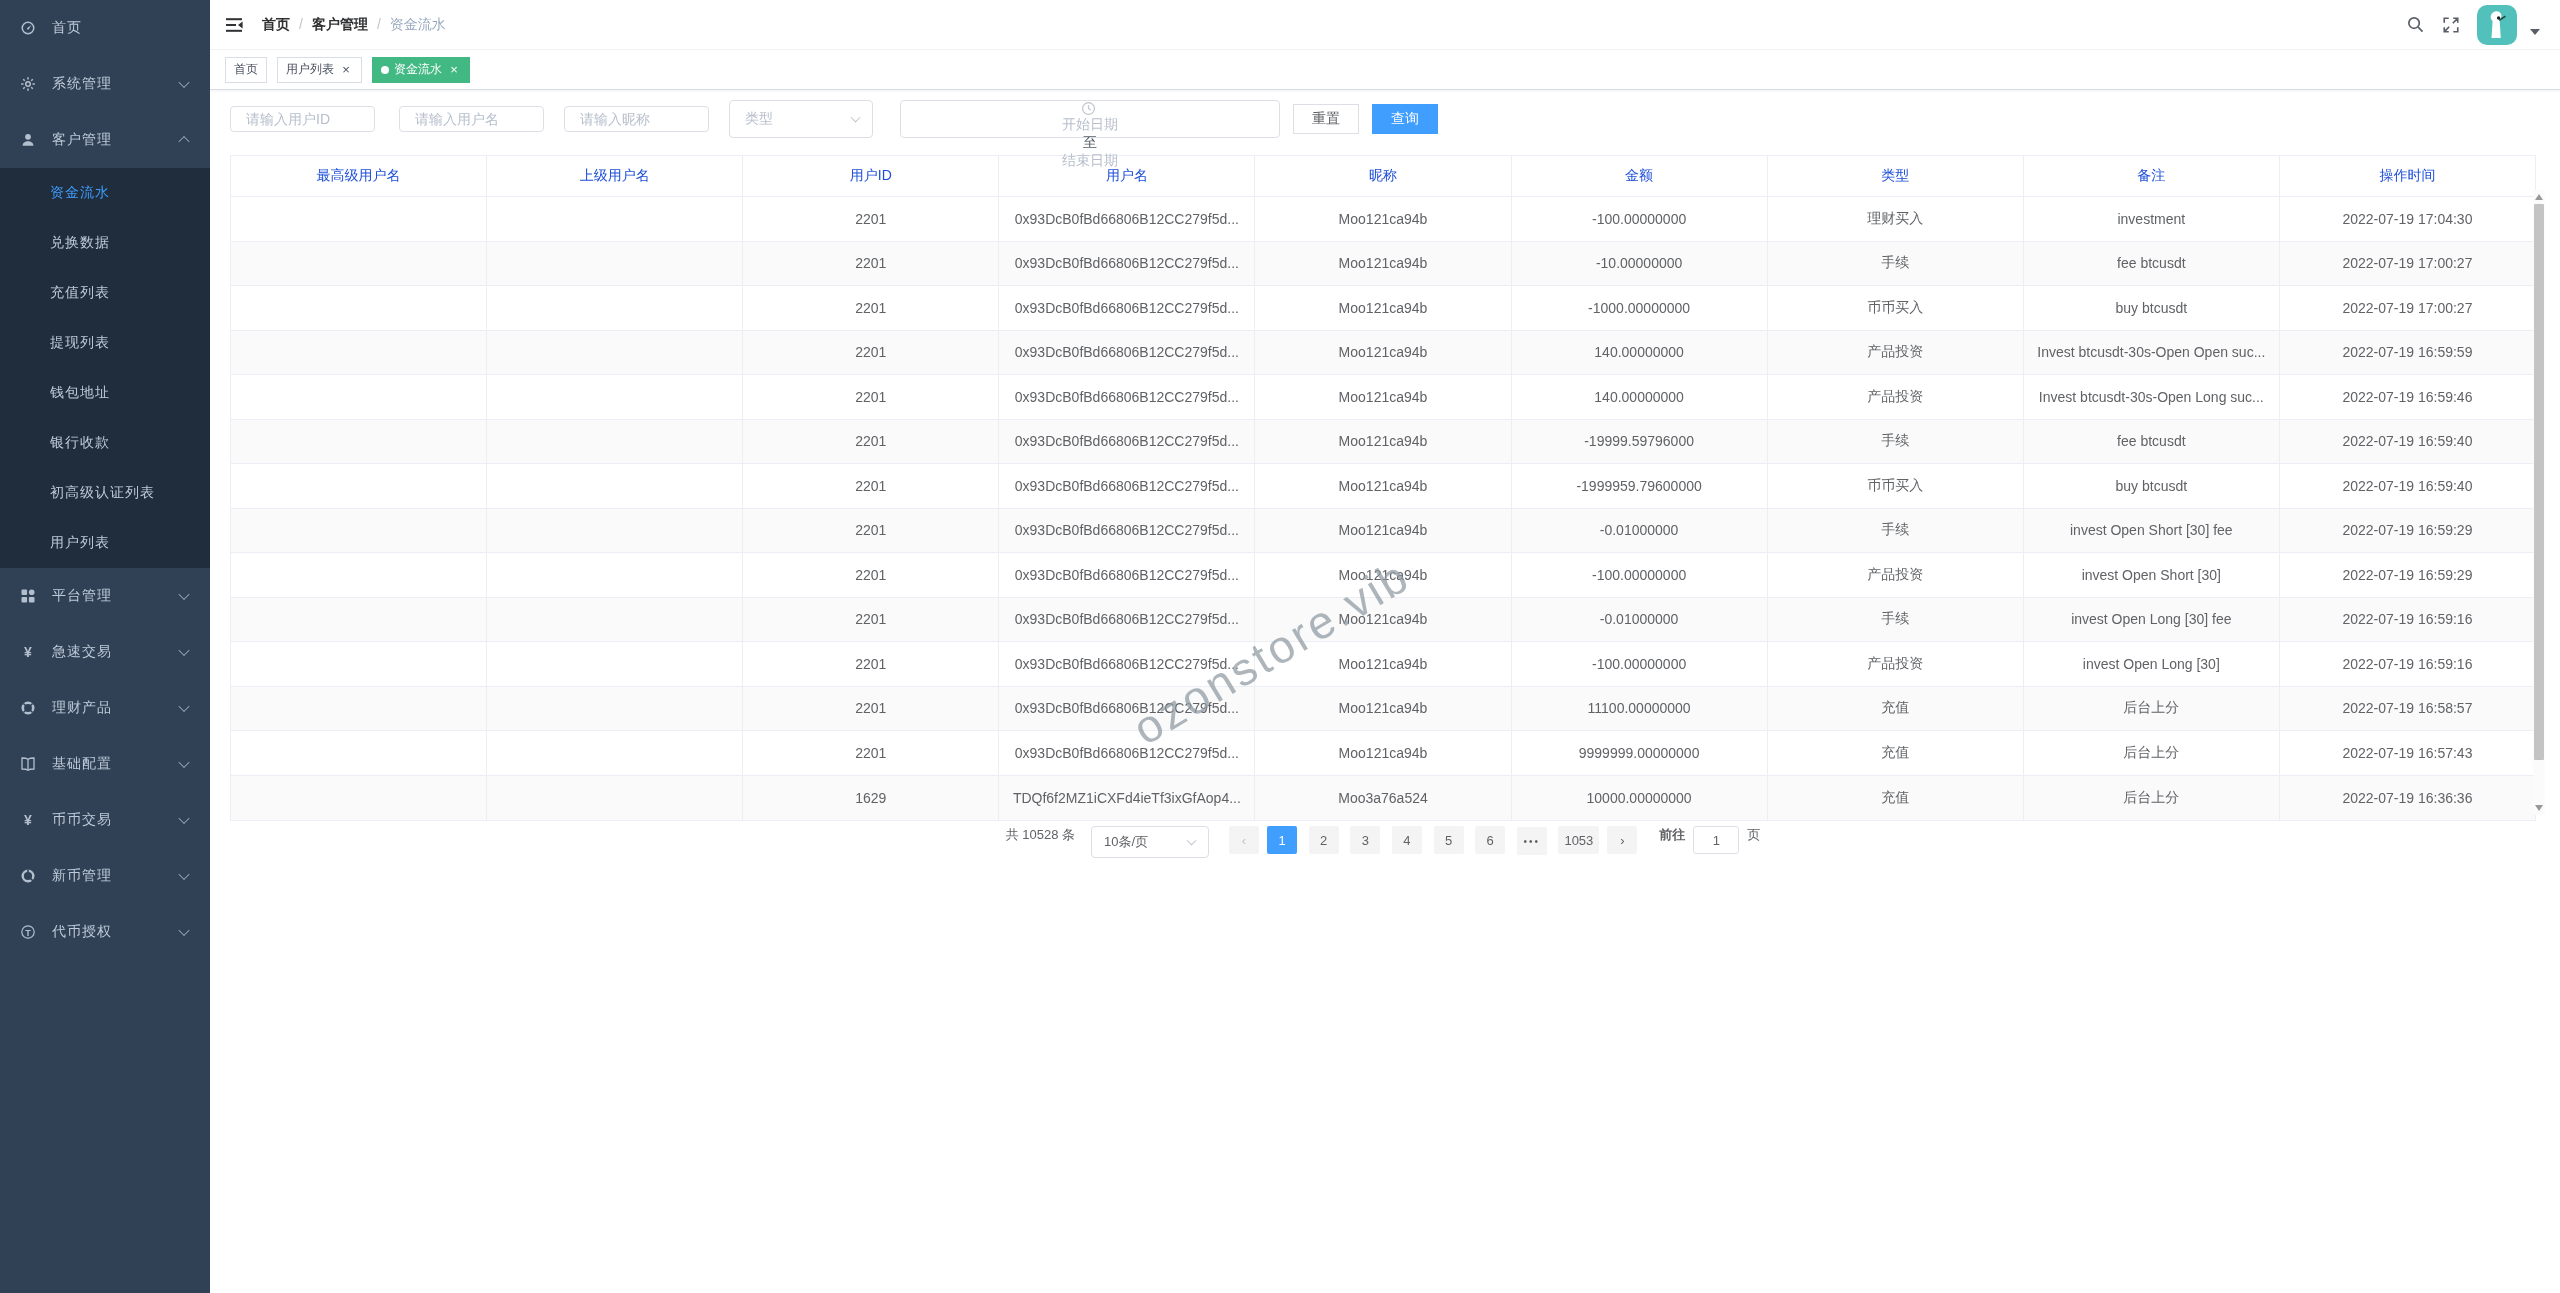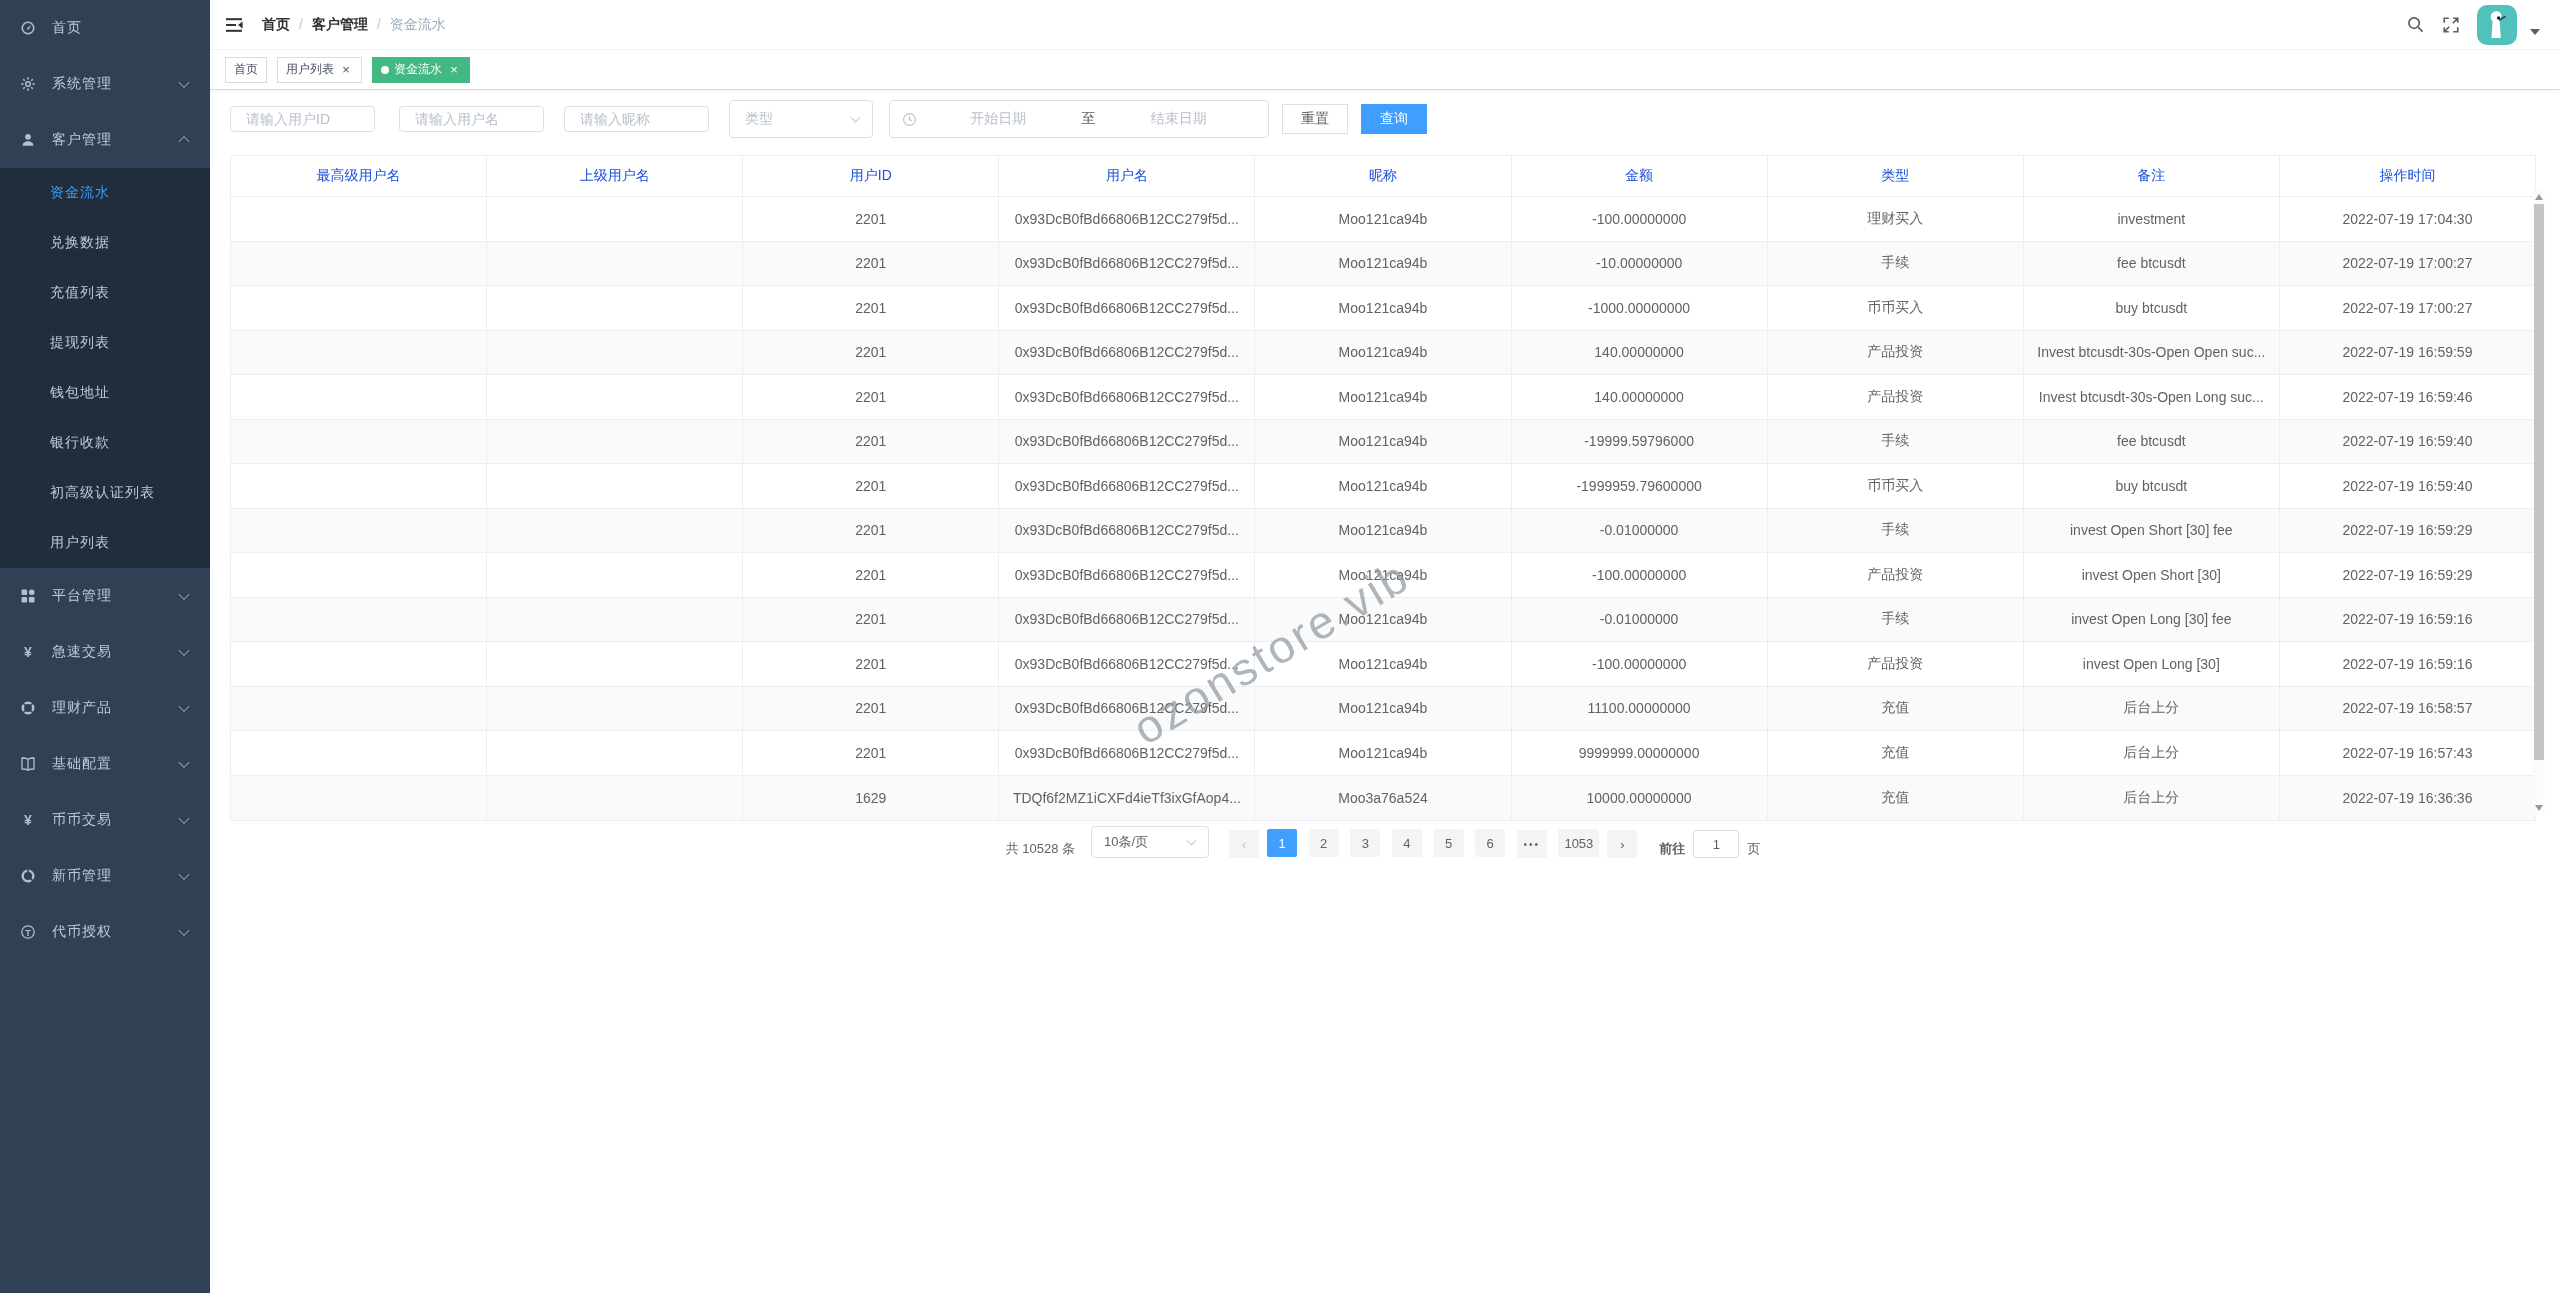--- a/index.html
+++ b/index.html
@@ -53,41 +53,41 @@
   .content { padding:10px 24px 0 20px; position:relative; }
   .filter-bar { display:flex; align-items:center; }
   .f-input { height:26px; border:1px solid #dcdfe6; border-radius:4px; padding:0 15px;
     font-size:14px; color:#606266; background:#fff; outline:none; font-family:inherit; }
   .f-input::placeholder { color:#b7bfcc; }
   .in-uid { width:145px; } .in-uname { width:145px; margin-left:24px; } .in-nick { width:145px; margin-left:20px; }
   .f-select { width:144px; height:38px; margin-left:20px; border:1px solid #dcdfe6; border-radius:4px;
     display:flex; align-items:center; padding:0 15px; color:#b7bfcc; font-size:14px; position:relative; cursor:pointer; background:#fff; }
   .sel-chev { position:absolute; right:13px; top:50%; width:7px; height:7px;
     border-right:1.3px solid #c0c4cc; border-bottom:1.3px solid #c0c4cc; transform:translateY(-70%) rotate(45deg); }
-  .f-date { width:380px; height:38px; margin-left:16px; border:1px solid #dcdfe6; border-radius:4px;
-    display:flex; align-items:center; padding:0 12px; background:#fff; font-size:14px; cursor:text; }
+  .f-date { width:380px; height:38px; margin-left:27px; border:1px solid #dcdfe6; border-radius:4px;
+    display:flex; align-items:center; padding:0 12px; background:#fff; font-size:14px; cursor:text;flex-direction:column; }
   .f-date .d-start,.f-date .d-end { flex:1; text-align:center; color:#b7bfcc; }
   .f-date .d-sep { color:#545b64; padding:0 6px; }
   .btn { height:30px; border-radius:0; font-size:14px; padding:0 18px; cursor:pointer; font-family:inherit; }
   .btn-reset { margin-left:13px; background:#fff; border:1px solid #dcdfe6; color:#606266; }
   .btn-primary { margin-left:13px; background:#409eff; border:1px solid #409eff; color:#fff; }
 
   
   .table-wrap { margin-top:17px; width:2306px; border:1px solid #ebeef5; background:#fff; }
   .t-row { display:flex; height:44.5px; border-bottom:1px solid #ebeef5; background:#fff; }
   .t-row.header { height:41px; }
   .t-row.striped { background:#fafafa; }
   .t-row:last-child { border-bottom:none; }
   .t-cell { flex:1; display:flex; align-items:center; justify-content:center; font-size:14px;
     color:#606266; border-right:1px solid #ebeef5; overflow:hidden; white-space:nowrap; padding:0 10px; }
   .t-cell:last-child { border-right:none; }
   .t-row.header .t-cell { color:#1d4ed8; font-weight:400; }
 
   
-  .pagination { width:2306px; margin-top:5px; height:32px; display:flex; align-items:flex-end;
+  .pagination { width:2306px; margin-top:5px; height:32px; display:flex; align-items:flex-start;
     justify-content:center; font-size:13px; color:#606266; }
   .pg-total { margin-right:16px; }
   .pg-size { width:118px; height:32px; border:1px solid #dcdfe6; border-radius:4px; position:relative;
     display:flex; align-items:center; padding:0 12px; color:#606266; cursor:pointer; background:#fff; margin-right:16px; }
   .pg-btn { min-width:30px; height:28px; margin:0 4px; background:#f4f4f5; color:#606266; border:none;
     border-radius:2px; font-size:13px; display:inline-flex; align-items:center; justify-content:center;
     padding:0 6px; cursor:pointer; font-family:inherit; }
   .pg-btn.arrow-prev { color:#c0c4cc; }
   .page-btn.active { background:#409eff; color:#fff; }
   .page-btn.more { letter-spacing:2px; color:#606266; font-size:10px; }

